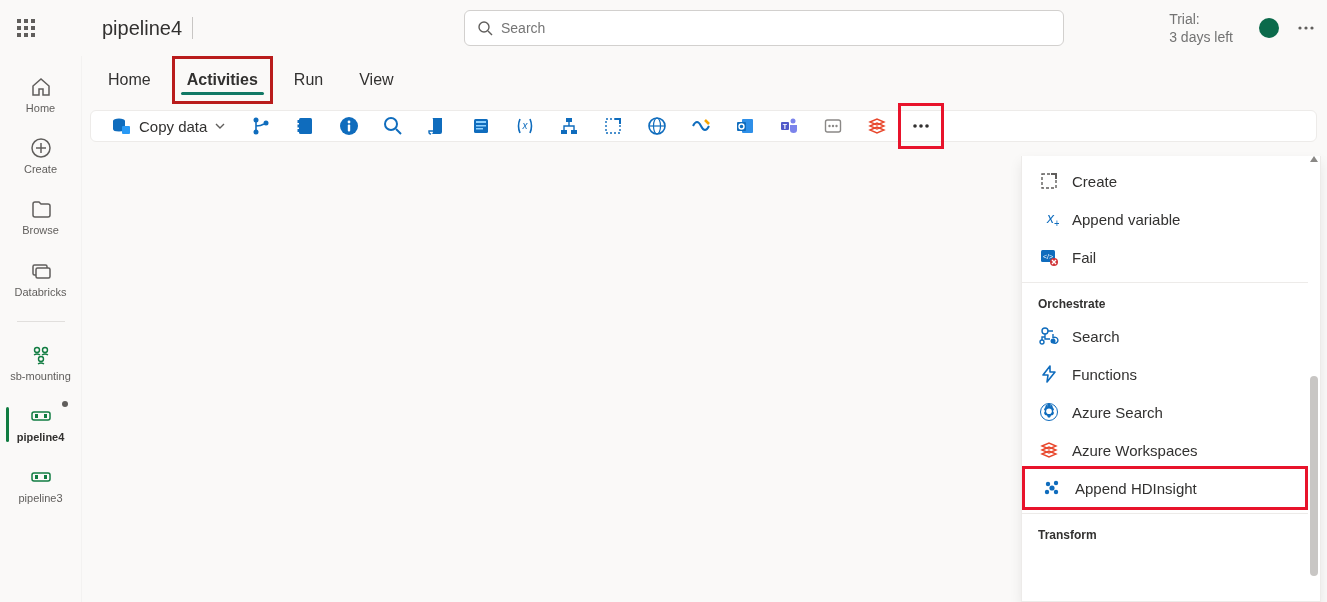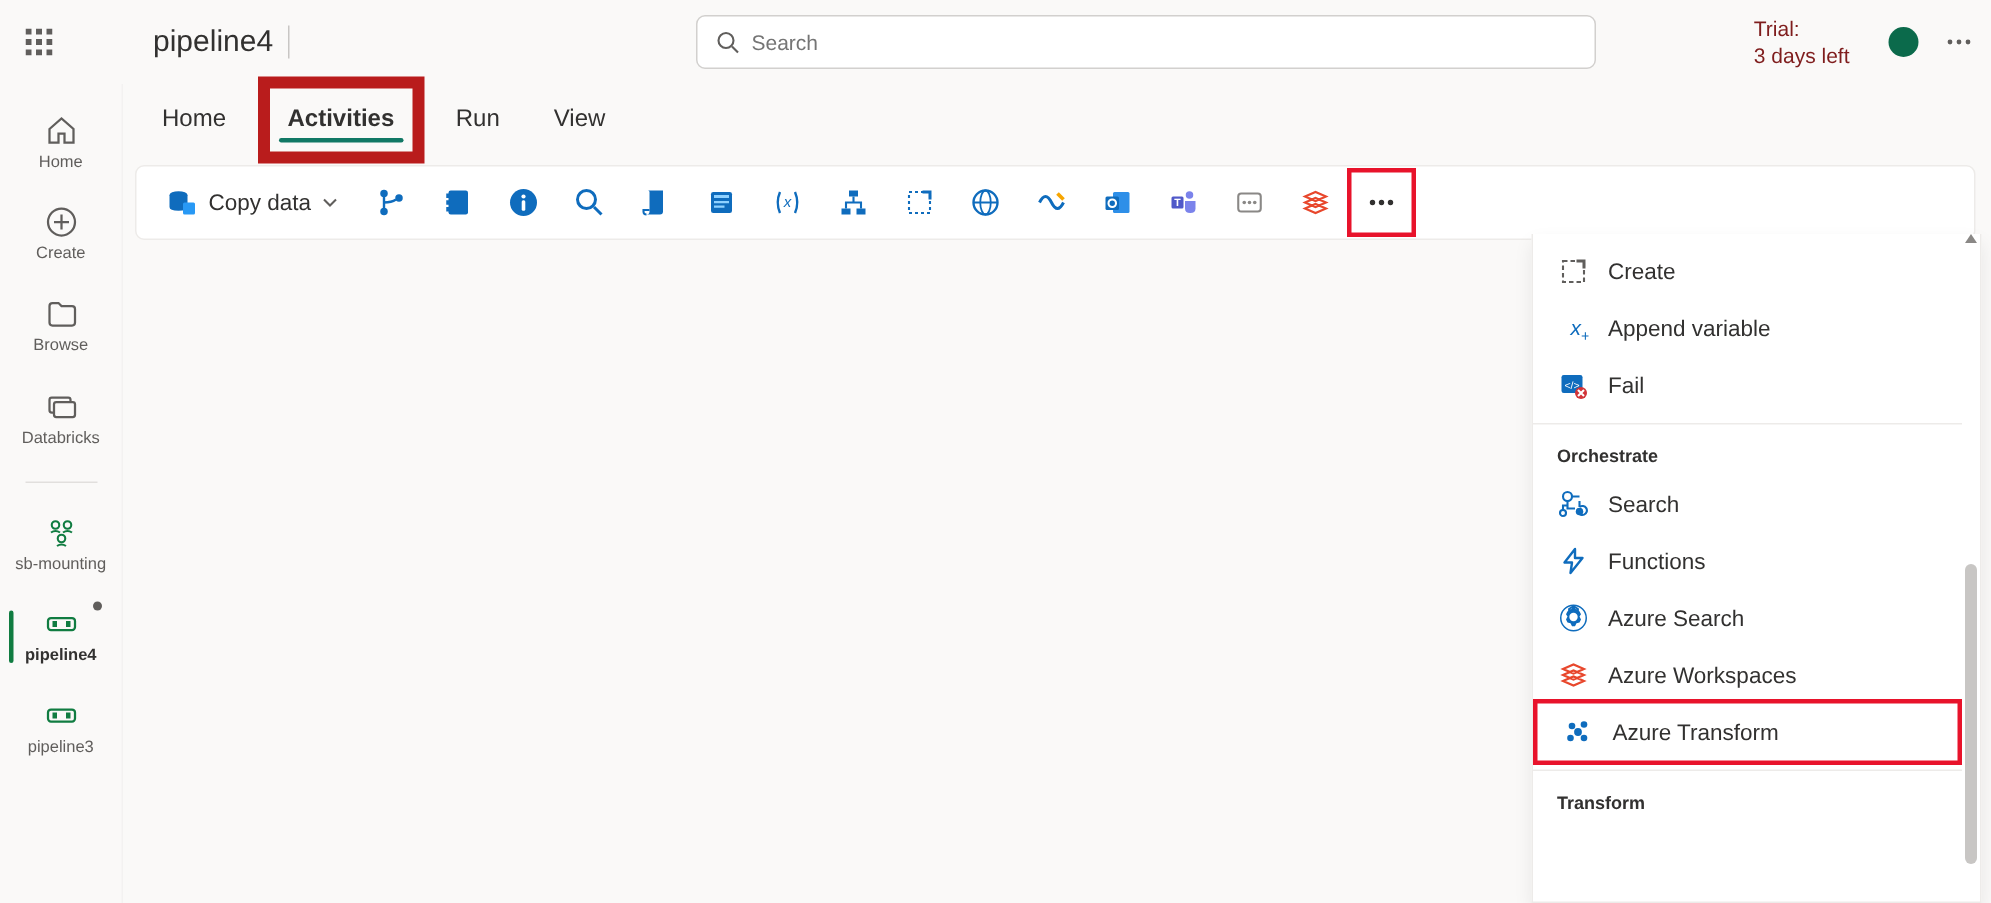--- a/index.html
+++ b/index.html
@@ -11,21 +11,21 @@
     background: #faf9f8;
   }
   .waffle { width: 28px; height: 28px; display: flex; align-items: center; justify-content: center; cursor: pointer; }
   .waffle-svg { width: 18px; height: 18px; }
   .title-area { display: flex; align-items: center; gap: 10px; min-width: 400px; }
   .pipeline-title { font-size: 20px; font-weight: 400; color: #323130; }
   .title-sep { width: 1px; height: 22px; background: #c8c6c4; }
   .search-wrap { flex: 0 0 600px; height: 36px; background: #fff; border: 1px solid #d2d0ce; border-radius: 6px; display: flex; align-items: center; padding: 0 12px; gap: 8px; }
   .search-wrap input { border: none; outline: none; flex: 1; font-size: 14px; background: transparent; }
   .header-spacer { flex: 1; }
-  .trial-block { font-size: 14px; line-height: 1.3; color: #7f1d1d; }
+  .trial-block { font-size: 14px; line-height: 1.3; color: #737373; }
   .avatar { width: 20px; height: 20px; border-radius: 50%; background: #0b6a4b; margin-left: 14px; }
   .more-dots { margin-left: 6px; cursor: pointer; display: flex; align-items: center; }
 
   
   .rail {
     position: absolute; left: 0; top: 56px; bottom: 0; width: 82px;
     background: #faf9f8; border-right: 1px solid #f3f2f1;
     display: flex; flex-direction: column; align-items: center; padding-top: 14px; gap: 10px;
   }
   .rail-item { display: flex; flex-direction: column; align-items: center; gap: 4px; width: 70px; padding: 6px 0; cursor: pointer; border-radius: 4px; position: relative; }
@@ -37,25 +37,25 @@
 
   
   .tabs-row {
     position: absolute; left: 82px; right: 0; top: 56px; height: 48px;
     display: flex; align-items: center; gap: 24px; padding: 0 20px;
     background: #faf9f8;
   }
   .tab { font-size: 16px; color: #323130; padding: 10px 6px; cursor: pointer; position: relative; }
   .tab.active { font-weight: 700; }
   .tab.active::after { content: ""; position: absolute; left: 0; right: 0; bottom: 4px; height: 3px; background: #117865; border-radius: 2px; }
-  .tab-highlight { border: 8px solid #b91c1c; padding: 2px 6px; margin: -5px -9px; }
+  .tab-highlight { border: 3px solid #b91c1c; padding: 2px 6px; margin: -5px -9px; }
 
   
   .toolbar {
-    position: absolute; left: 90px; right: 10px; top: 110px; height: 50px;
+    position: absolute; left: 90px; right: 10px; top: 110px; height: 32px;
     background: #fff; border: 1px solid #edebe9; border-radius: 6px;
     display: flex; align-items: center; padding: 0 10px; gap: 8px;
   }
   .tb-btn { display: flex; align-items: center; justify-content: center; width: 36px; height: 36px; border-radius: 4px; cursor: pointer; }
   .tb-primary { display: flex; align-items: center; gap: 8px; padding: 0 10px; height: 36px; cursor: pointer; border-radius: 4px; }
   .tb-primary-label { font-size: 15px; }
   .tb-more-highlight { border: 3px solid #e8132b; padding: 2px; margin: -5px; }
 
   
   .canvas {
@@ -412,21 +412,21 @@
     <div class="dd-item dd-highlight">
       <span class="dd-icon">
         <svg width="20" height="20" viewBox="0 0 20 20">
           <circle cx="6" cy="6" r="2.2" fill="#0f6cbd"></circle>
             <circle cx="14" cy="5" r="2.2" fill="#0f6cbd"></circle>
           <circle cx="5" cy="14" r="2.2" fill="#0f6cbd"></circle>
             <circle cx="14" cy="14" r="2.2" fill="#0f6cbd"></circle>
           <circle cx="10" cy="10" r="2.6" fill="#0f6cbd"></circle>
         </svg>
       </span>
-      <span>Azure Transform</span>
+      <span>Append HDInsight</span>
     </div>
 
     <div class="dd-header">Transform</div>
   </div>
   <div class="dd-scrollbar">
     <div class="dd-scrollbar-up"></div>
     <div class="dd-thumb"></div>
   </div>
 </div>
 

